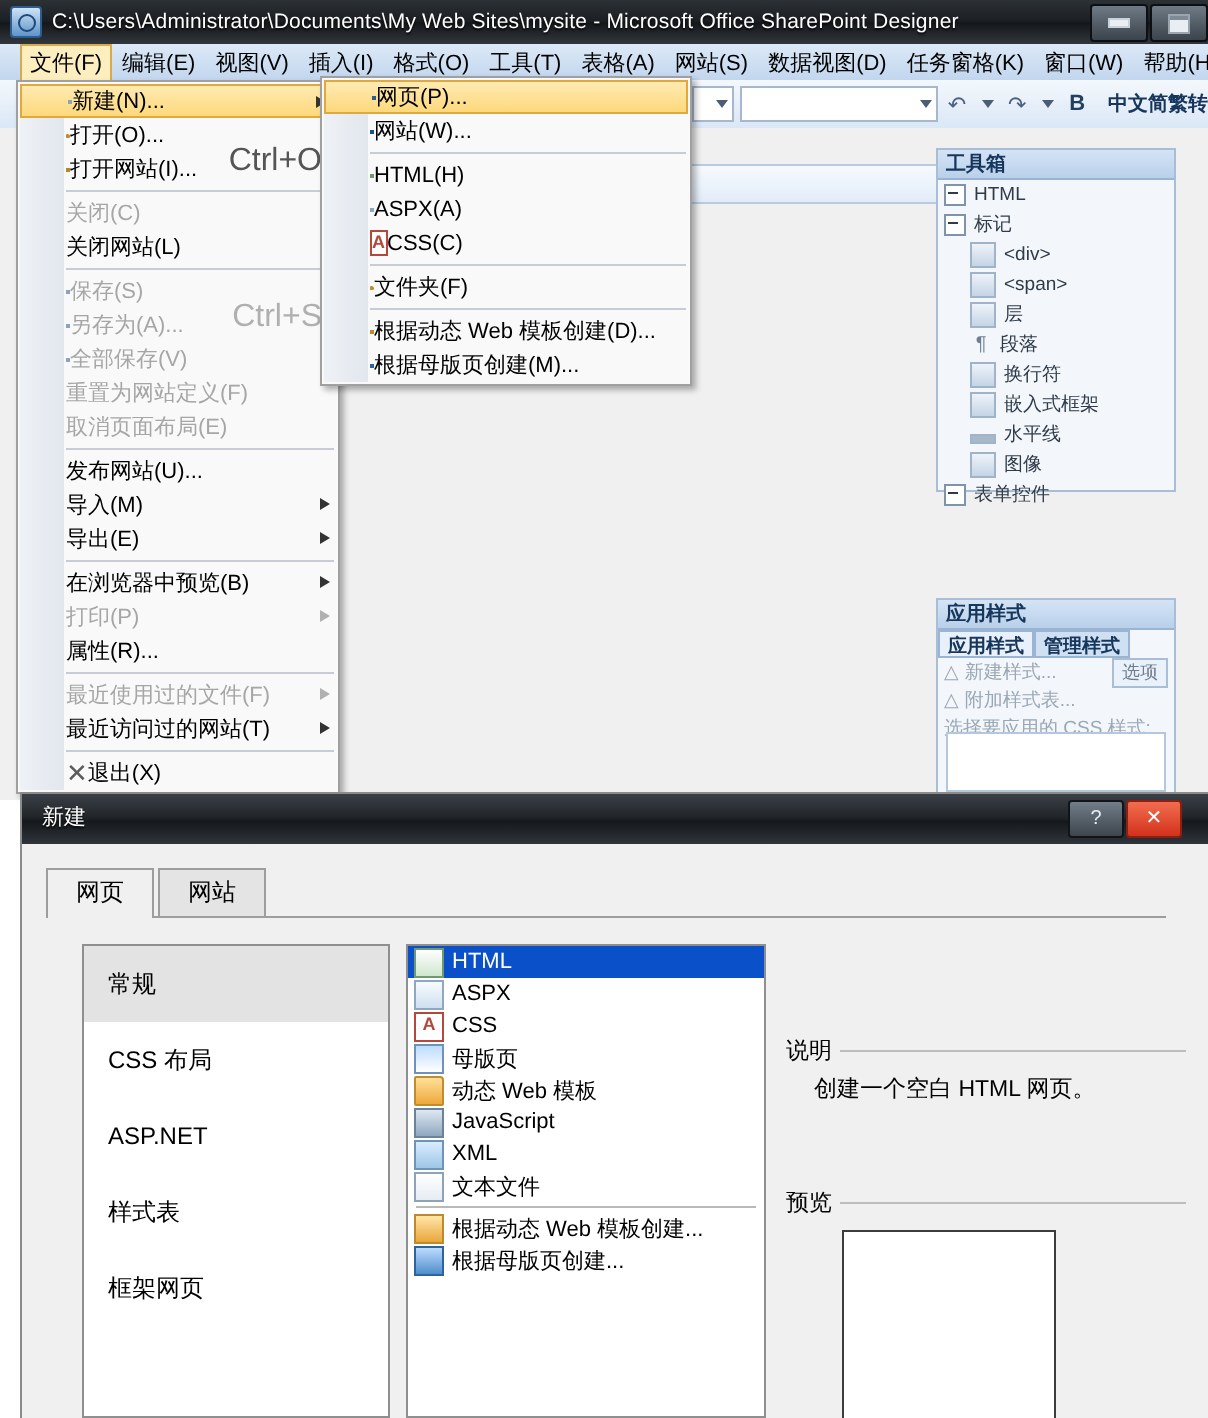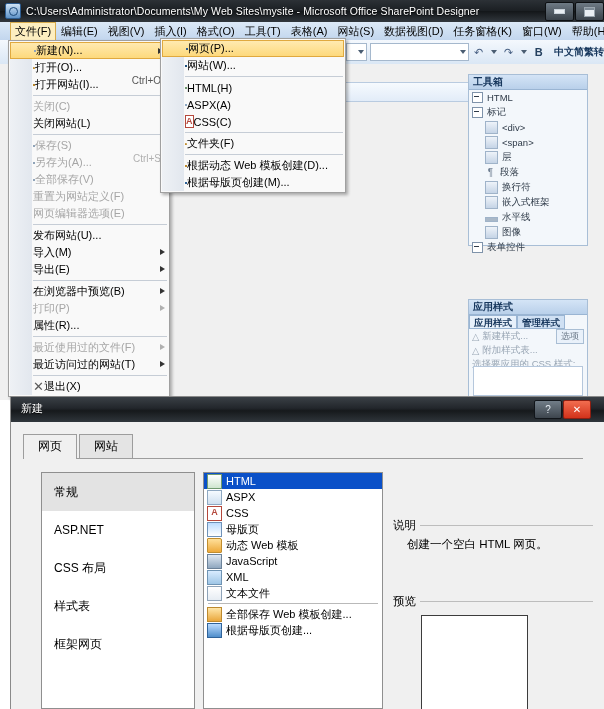--- a/index.html
+++ b/index.html
@@ -120,21 +120,21 @@
     background:#f9f9f9;border:1px solid #a0a0a0;
     box-shadow:2px 2px 3px rgba(0,0,0,.3);z-index:40;padding:1px 0;
   }
   #file-menu .gutter{position:absolute;left:1px;top:1px;bottom:1px;width:22px;
     background:linear-gradient(to right,#eef1f5,#e2e7ee);}
   .mi{position:relative;display:flex;align-items:center;height:17px;padding-left:24px;
     font-size:11px;white-space:nowrap;}
   .mi.hl{background:linear-gradient(to bottom,#ffeab1,#fdd97c);border:1px solid #e0a93f;
     height:15px;margin:0 1px;padding-left:23px;}
   .mi.dim{color:#a6a6a6;}
-  .mi .accel{margin-left:auto;padding-right:8px;color:#555;font-size:10px;margin-top:26px;}
+  .mi .accel{margin-left:auto;padding-right:8px;color:#555;font-size:16px;margin-top:26px;}
   .mi.dim .accel{color:#b0b0b0;}
   .mi .arrow{position:absolute;right:4px;top:5px;width:0;height:0;
     border-top:3.5px solid transparent;border-bottom:3.5px solid transparent;border-left:5px solid #333;}
   .mi.dim .arrow{border-left-color:#b0b0b0;}
   .msep{height:1px;background:#c6cdd6;margin:2px 2px 2px 24px;}
   
   .ic-doc{background:linear-gradient(to bottom,#ffffff,#e6ecf3);border:1px solid #8fa3b8;}
   .ic-folder{background:linear-gradient(to bottom,#ffe09a,#eda93a);border:1px solid #c08d2e;border-radius:1px 2px 1px 1px;}
   .ic-folder2{background:linear-gradient(to bottom,#ffe8b3,#e2a231);border:1px solid #b8862c;}
   .ic-save{background:linear-gradient(to bottom,#d8e2ee,#a9bbd1);border:1px solid #8fa3b8;}
@@ -366,21 +366,21 @@
     <span>另存为(A)...</span>
   </div>
   <div class="mi dim">
     <span class="ic ic-save"></span>
     <span>全部保存(V)</span>
   </div>
   <div class="mi dim">
     <span>重置为网站定义(F)</span>
   </div>
   <div class="mi dim">
-    <span>网页编辑器选项(E)</span>
+    <span>取消页面布局(E)</span>
   </div>
   <div class="msep"></div>
   <div class="mi">
     <span>发布网站(U)...</span>
   </div>
   <div class="mi">
     <span>导入(M)</span>
     <span class="arrow"></span>
   </div>
   <div class="mi">
@@ -464,22 +464,22 @@
 
   <div id="dlg-body">
 
     <div id="dlg-tabs">
       <div class="dtab active">网页</div>
       <div class="dtab">网站</div>
     </div>
 
     <div id="cat-list">
       <div class="cat-item sel">常规</div>
+      <div class="cat-item">CSS 布局</div>
       <div class="cat-item">ASP.NET</div>
-      <div class="cat-item">CSS 布局</div>
       <div class="cat-item">样式表</div>
       <div class="cat-item">框架网页</div>
     </div>
 
     <div id="tpl-list">
       <div class="tpl-item sel">
         <span class="tpl-ico ic-doc" style="background:linear-gradient(to bottom,#ffffff,#cfe6cf);border:1px solid #6f9a6f;"></span>
         <span>HTML</span>
       </div>
       <div class="tpl-item">
@@ -506,21 +506,21 @@
         <span class="tpl-ico" style="background:linear-gradient(to bottom,#d9ecff,#9fc6e6);border:1px solid #6f94b4;"></span>
         <span>XML</span>
       </div>
       <div class="tpl-item">
         <span class="tpl-ico ic-doc"></span>
         <span>文本文件</span>
       </div>
       <div class="tpl-sep"></div>
       <div class="tpl-item">
         <span class="tpl-ico ic-tpl"></span>
-        <span>全部保存 Web 模板创建...</span>
+        <span>根据动态 Web 模板创建...</span>
       </div>
       <div class="tpl-item">
         <span class="tpl-ico ic-mst"></span>
         <span>根据母版页创建...</span>
       </div>
     </div>
 
     <div id="dlg-right">
       <div class="grp">
         <div class="grp-line"></div>

